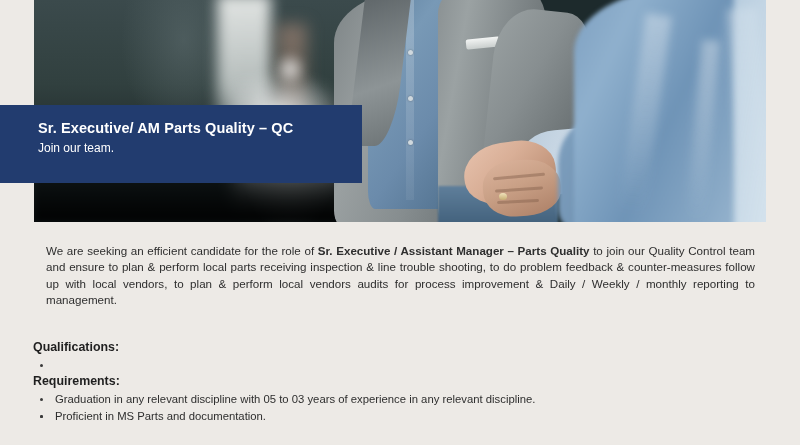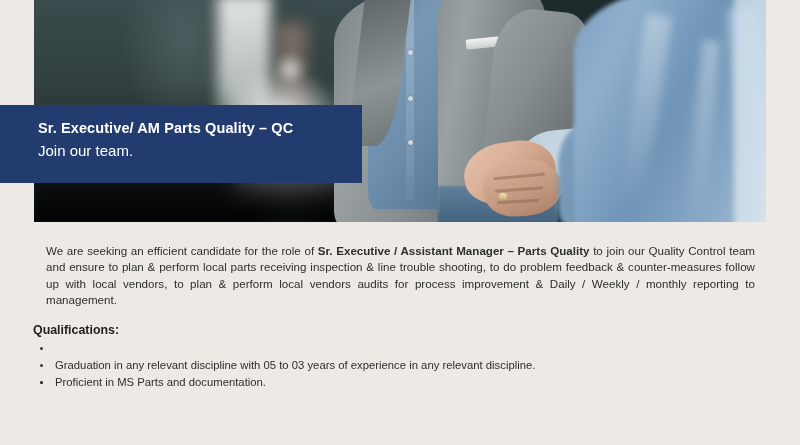--- a/index.html
+++ b/index.html
@@ -254,21 +254,21 @@
     z-index: 5;
   }
   .banner-title {
     font-size: 14.5px;
     font-weight: bold;
     letter-spacing: .1px;
     line-height: 1.25;
     white-space: nowrap;
   }
   .banner-sub {
-    font-size: 15px;
+    font-size: 12px;
     font-weight: normal;
     line-height: 1.3;
     margin-top: 4px;
   }
 
   
   .content {
     position: absolute;
     left: 33px;
     top: 230px;
@@ -276,21 +276,21 @@
   }
   .intro {
     font-size: 11.6px;
     line-height: 1.42;
     text-align: justify;
     color: #2e2e2e;
     margin: 13px;
   }
   .intro b { font-weight: bold; }
 
-  .section { margin-top: 14px; }
+  .section { margin-top: 31px; }
   .section-title {
     font-size: 12.4px;
     font-weight: bold;
     color: #1f1f1f;
     margin: 0 0 3px 0;
   }
   .req-section { margin-top: 20px; }
 
   ul.bullets {
     list-style: none;
@@ -368,20 +368,21 @@
     <p class="intro"><span>We are seeking an efficient candidate for the role of </span><b>Sr. Executive / Assistant Manager – Parts Quality</b><span> to join our Quality Control team and ensure to plan &amp; perform local parts receiving inspection &amp; line trouble shooting, to do problem feedback &amp; counter-measures follow up with local vendors, to plan &amp; perform local vendors audits for process improvement &amp; Daily / Weekly / monthly reporting to management.</span></p>
 
     <div class="section">
       <h3 class="section-title">Qualifications:</h3>
       <ul class="bullets">
         <li><span class="dot"></span></li>
       </ul>
     </div>
 
     <div class="section req-section">
+      <h3 class="section-title">Requirements:</h3>
       <ul class="bullets">
         <li><span class="dot"></span><span>Graduation in any relevant discipline with 05 to 03 years of experience in any relevant discipline.</span></li>
         <li><span class="dot"></span></li>
         <li><span class="dot"></span><span>Proficient in MS Parts and documentation.</span></li>
       </ul>
     </div>
 
   </div>
 </div>
 

